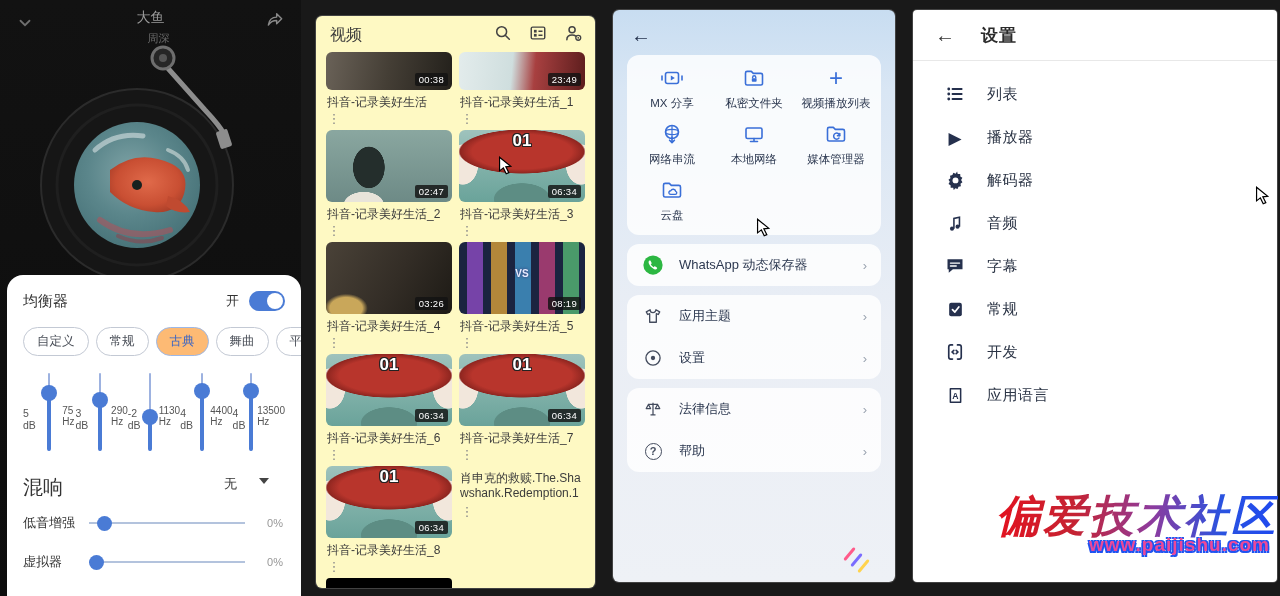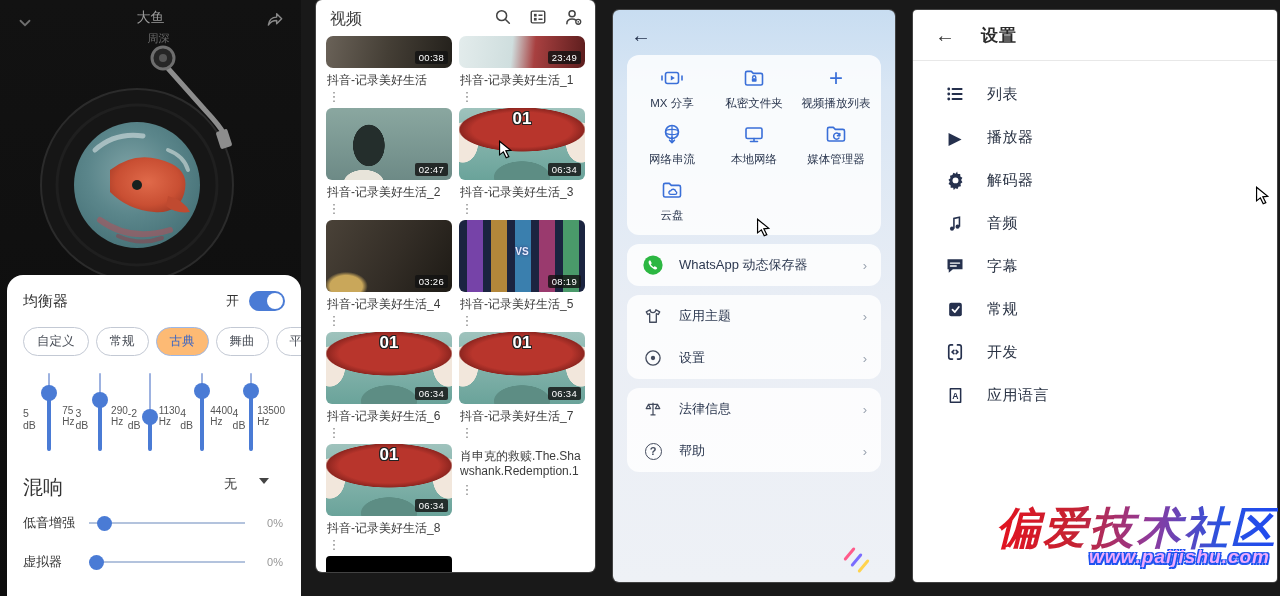--- a/index.html
+++ b/index.html
@@ -39,28 +39,28 @@
   .reverb-val { position:absolute; right:48px; top:6px; font-size:13px; color:#333; }
   .reverb-caret { position:absolute; right:16px; top:9px; width:0; height:0; border-left:5px solid transparent; border-right:5px solid transparent; border-top:6px solid #444; }
   .hslider-row { display:flex; align-items:center; height:30px; margin-top:9px; }
   .hs-label { font-size:13px; color:#333; width:64px; }
   .hs-track { flex:1; position:relative; height:16px; margin:0 12px 0 2px; }
   .hs-line { position:absolute; left:0; right:0; top:7px; height:2px; background:#b3c3dd; }
   .hs-thumb { position:absolute; top:0.5px; width:15px; height:15px; border-radius:50%; background:#4a7bd5; }
   .hs-val { font-size:11px; color:#979797; width:26px; text-align:right; margin-right:2px; }
 
   
-  #videos { left:316px; top:0; width:279px; height:572px; background:#ffffff; border-radius:6px; box-shadow:0 0 0 1px rgba(255,255,255,.18); padding:0 10px; }
+  #videos { left:316px; top:16px; width:279px; height:572px; background:#fef9c3; border-radius:6px; box-shadow:0 0 0 1px rgba(255,255,255,.18); padding:0 10px; }
   .v-head { display:flex; align-items:center; height:36px; padding:2px 2px 0 4px; }
   .v-title { flex:1; font-size:16px; color:#3a3a3a; }
   .v-icons { display:flex; gap:17px; align-items:center; color:#444; }
   .v-grid { display:grid; grid-template-columns:126px 126px; column-gap:7px; }
   .vcell { margin-bottom:4px; }
   .thumb { position:relative; width:126px; height:72px; border-radius:6px; overflow:hidden; }
-  .thumb.sm { height:32px;border-radius:7px; }
+  .thumb.sm { height:38px; }
   .thumb.part { height:26px; border-radius:4px; background:#000; }
   .dur { position:absolute; right:4px; bottom:4px; background:rgba(18,18,18,.82); color:#fff; font-size:9.5px; padding:1px 4px; border-radius:2px; letter-spacing:.3px; }
   .ovl01 { position:absolute; top:1px; left:0; right:0; text-align:center; font-size:17px; font-weight:900; color:#fff; text-shadow:-1px -1px 0 #222,1px -1px 0 #222,-1px 1px 0 #222,1px 1px 0 #222; }
   .ovlvs { position:absolute; top:26px; left:0; right:0; text-align:center; font-size:10px; font-weight:bold; color:#e8ecff; text-shadow:0 0 3px #3a2a66; }
   .vname-row { display:flex; margin-top:5px; padding-left:1px;flex-direction:column; }
   .vname { flex:1; font-size:12px; color:#3c3c3c; line-height:15px; max-height:32px; overflow:hidden; word-break:break-all; }
   .vdots { width:14px; color:#8a8a8a; font-size:13px; text-align:center; padding-top:1px; }
   
   .t-act { background:linear-gradient(100deg,#6a6258 0%,#443e35 50%,#23201b 100%); }
   .t-red { background:linear-gradient(95deg,#e3ecec 0%,#cfdede 42%,#a84040 60%,#5c1d1d 100%); }
@@ -95,21 +95,21 @@
   .s-item { display:flex; align-items:flex-end; height:43px; padding-left:30px; }
   .s-icon { width:24px; display:flex; justify-content:center; align-items:center; color:#25304d; }
   .s-label { font-size:15px; color:#2b3445; margin-left:20px; letter-spacing:.5px; }
   .glyph-back { font-size:20px; line-height:1; }
   .glyph { font-size:17px; line-height:1; }
 
   
   .cursor { position:absolute; z-index:40; }
   #watermark { position:absolute; right:2px; bottom:28px; z-index:50; text-align:right; }
   .wm-main { font-size:44px; font-weight:900; letter-spacing:3px; font-style:italic; background:linear-gradient(90deg,#e3121f 0%,#c52333 28%,#8e3b9d 55%,#2a53e0 80%,#1f49f0 100%); -webkit-background-clip:text; background-clip:text; color:transparent; line-height:1; }
-  .wm-url { font-size:19px; font-weight:bold; font-style:italic; color:#f0abfc; letter-spacing:1px; margin:-4px 8px 0 0; text-shadow:-1.5px -1.5px 0 #1f52f0,1.5px -1.5px 0 #1f52f0,-1.5px 1.5px 0 #1f52f0,1.5px 1.5px 0 #1f52f0; }
+  .wm-url { font-size:19px; font-weight:bold; color:#ec4899; letter-spacing:1px; margin:-4px 8px 12px 0; text-shadow:-1.5px -1.5px 0 #1f52f0,1.5px -1.5px 0 #1f52f0,-1.5px 1.5px 0 #1f52f0,1.5px 1.5px 0 #1f52f0; }
   .streaks { position:absolute; left:-148px; bottom:-6px; }
   .streak { display:block; width:3px; height:16px; border-radius:2px; transform:rotate(40deg); margin-top:-10px; }
 </style>
 </head>
 <body>
 
 <div id="player" class="panel">
   <div class="vinyl-wrap">
     <svg width="301" height="300" viewBox="0 0 301 300">
       <defs>

